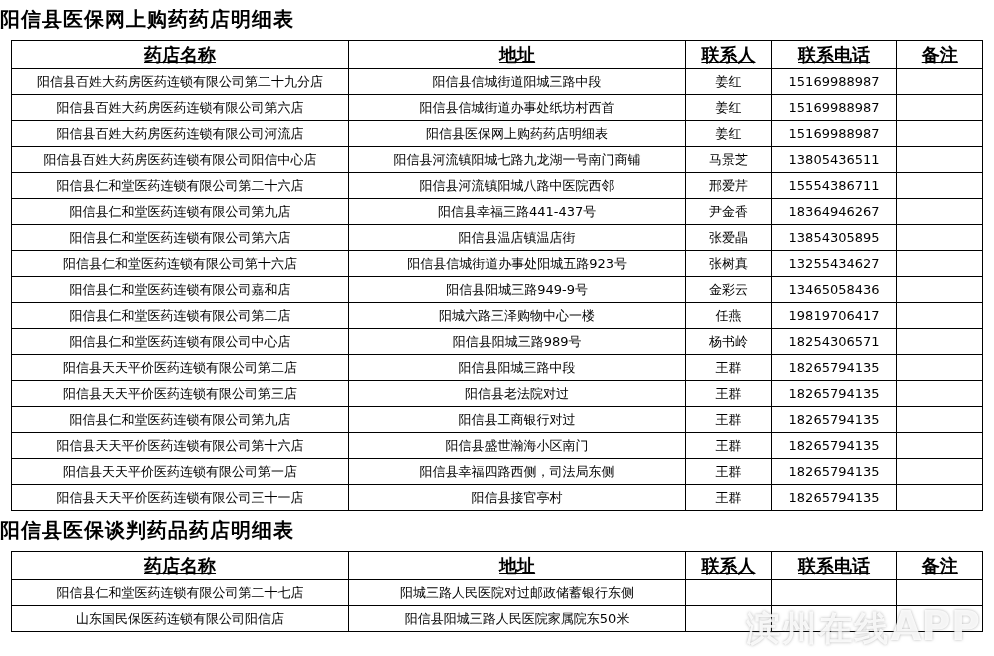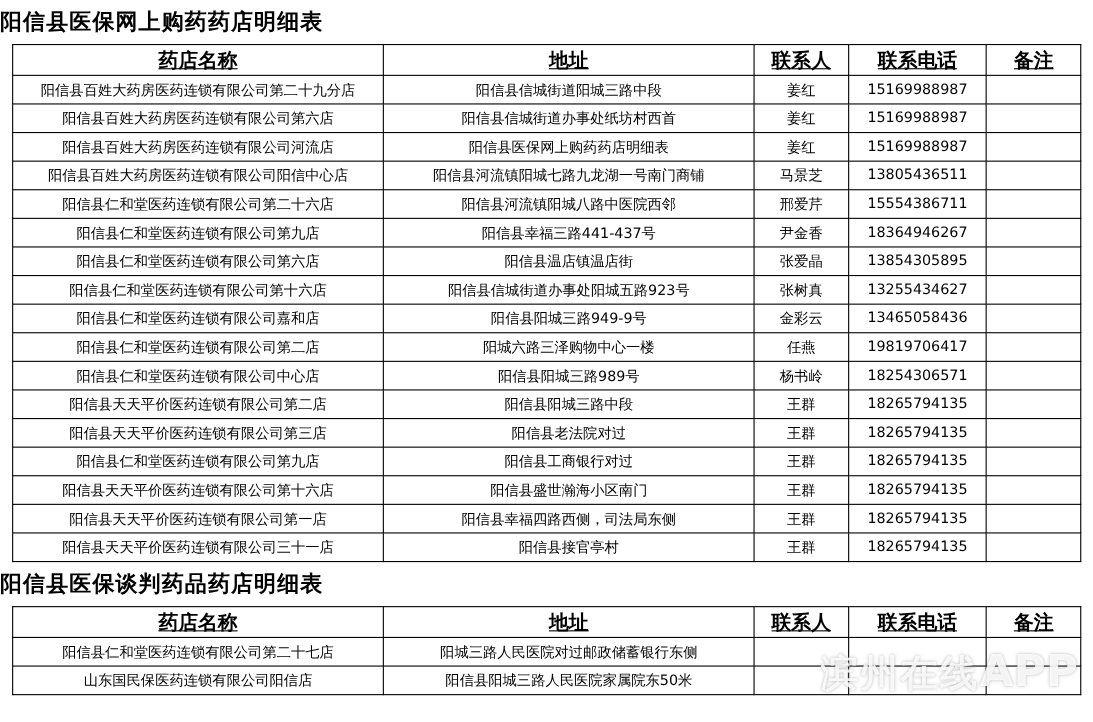--- a/index.html
+++ b/index.html
@@ -58,21 +58,21 @@
   .col-phone { width: 120px; }
   .col-note  { width: 80px; }
   .phone-cell {
     font-family: "Liberation Sans", sans-serif;
     font-size: 13px;
     margin-top: 40px;
   }
   .watermark {
     position: absolute;
     right: 14px;
-    bottom: 20px;
+    bottom: 4px;
     font-size: 34px;
     font-weight: bold;
     color: rgba(255,255,255,0.85);
     text-shadow: 0 0 3px rgba(120,120,120,0.55);
     letter-spacing: 2px;
     font-family: "DejaVu Sans", sans-serif;
     pointer-events: none;
     user-select: none;
   }
   .watermark .app {

